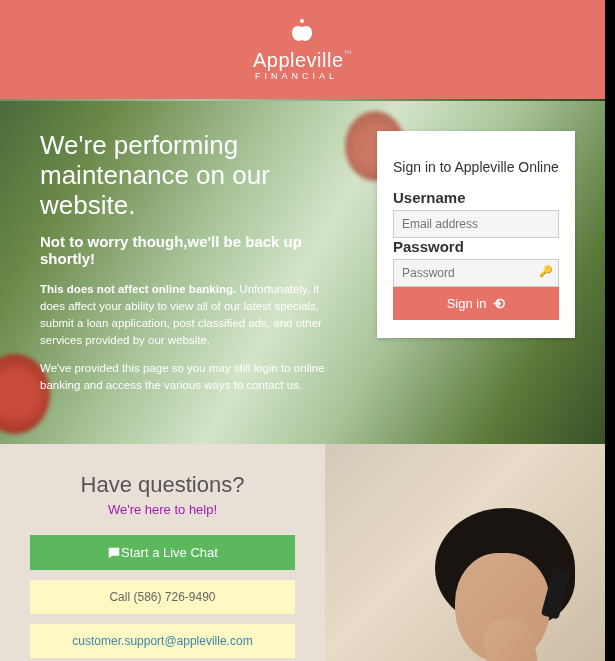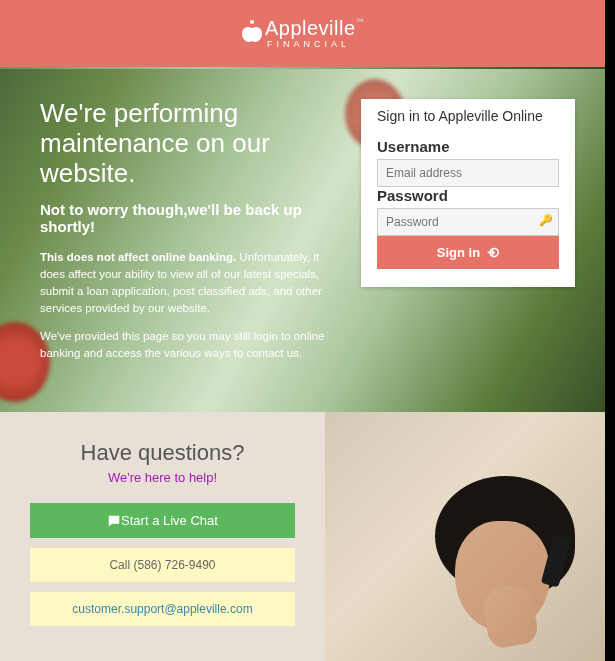--- a/index.html
+++ b/index.html
@@ -1,44 +1,44 @@
 <!DOCTYPE html>
 <html><head>
 <meta charset="utf-8">
 <style>
   * { margin: 0; padding: 0; box-sizing: border-box; }
   body { font-family: -apple-system, "Helvetica Neue", Arial, sans-serif; width: 615px; background: #000; }
   .page { width: 605px; background: #fff; }
   .header { background: #e57368; padding: 18px 0; text-align: center; }
-  .logo { color: #fff; display: inline-flex; align-items: center; gap: 2px; }
+  .logo { color: #fff; display: inline-flex; align-items: center; gap: 2px; flex-direction: column; }
   .logo-icon { font-size: 22px; }
   .logo-text { display: flex; flex-direction: column; align-items: flex-start; line-height: 1; }
   .logo-name { font-size: 20px; font-weight: 400; letter-spacing: 0.5px; }
   .logo-name .tm { font-size: 8px; vertical-align: top; color: #cfd8dc; }
   .logo-sub { font-size: 9px; letter-spacing: 4px; margin-top: 2px; padding-left: 2px; }
   .hero {
     background: linear-gradient(120deg,#4a6b3a 0%,#6b8a4a 15%,#a8c49a 35%,#d4e4c8 50%,#a8c49a 65%,#5a7a3a 85%,#3a5028 100%);
     border-top: 2px solid rgba(0,0,0,0.15);
     padding: 30px 30px 40px 40px;
     display: flex; gap: 33px; align-items: flex-start;
     position: relative;
   }
   .hero::before, .hero::after { content:""; position:absolute; border-radius:50%; background: radial-gradient(circle,#c94a3a 40%,#8a2a1a 100%); filter: blur(2px);}
   .hero::before { width:70px; height:80px; bottom:10px; left:-20px; }
   .hero::after { width:60px; height:70px; top:10px; right:200px; opacity:0.7;}
   .hero-text { color: #fff; flex: 1; position:relative; z-index:1;}
   .hero-text h1 { font-size: 26px; font-weight: 300; line-height: 1.15; margin-bottom: 12px; }
   .hero-text h2 { font-size: 15px; font-weight: 600; margin-bottom: 14px; }
   .hero-text p { font-size: 11.5px; line-height: 1.5; margin-bottom: 10px; }
   .hero-text p strong { font-weight: 700; }
-  .signin-box { background: #fff; width: 214px; padding: 9px 16px 18px; position:relative; z-index:1; box-shadow: 0 1px 4px rgba(0,0,0,0.2);}
+  .signin-box { background: #fff; width: 198px; padding: 28px 16px 18px; position:relative; z-index:1; box-shadow: 0 1px 4px rgba(0,0,0,0.2);}
   .signin-box h3 { font-size: 14px; font-weight: 400; color: #333; margin-bottom: 14px; }
   .signin-box label { font-size: 15px; font-weight: 700; color: #333; display: block; margin-bottom: 4px; }
   .signin-box input { width: 100%; padding: 6px 8px; font-size: 12px; border: 1px solid #ccc; background: #f5f5f5; }
-  .signin-btn { width: 100%; background: #e57368; color: #fff; border: none; padding: 9px 0; font-size: 13px; font-weight: 700; cursor: pointer; display:flex; align-items:center; justify-content:center; gap:6px;}
+  .signin-btn { width: 100%; background: #e57368; color: #fff; border: none; padding: 9px 0; font-size: 13px; font-weight: 400; cursor: pointer; display:flex; align-items:center; justify-content:center; gap:6px;}
   .signin-btn svg { width:13px; height:13px; }
   .help { background: #e8e0d7; display: flex; align-items: stretch; }
   .help-left { flex: 1; padding: 28px 30px 30px; text-align: center; }
   .help-left h2 { font-size: 22px; font-weight: 300; color: #555; margin-bottom: 4px; }
   .help-left .sub { font-size: 13px; color: #a21caf; margin-bottom: 18px; }
   .chat-btn { background: #5cb85c; color: #fff; border: none; width: 100%; padding: 10px 0; font-size: 13px; font-weight: 400; cursor: pointer; margin-bottom: 10px; display:flex; align-items:center; justify-content:center; }
   .contact-box { background: #fef9c3; padding: 10px 0; margin-bottom: 10px; font-size: 12px; color: #666; }
   .contact-box a { color: #3a87ad; text-decoration: none; }
   .help-right { width: 280px; background: linear-gradient(135deg,#d4c8b8 0%,#e8dcc8 40%,#c8b8a0 100%); position:relative; overflow:hidden;}
   .person { position:absolute; right:10px; bottom:0; width:200px; height:190px; }

